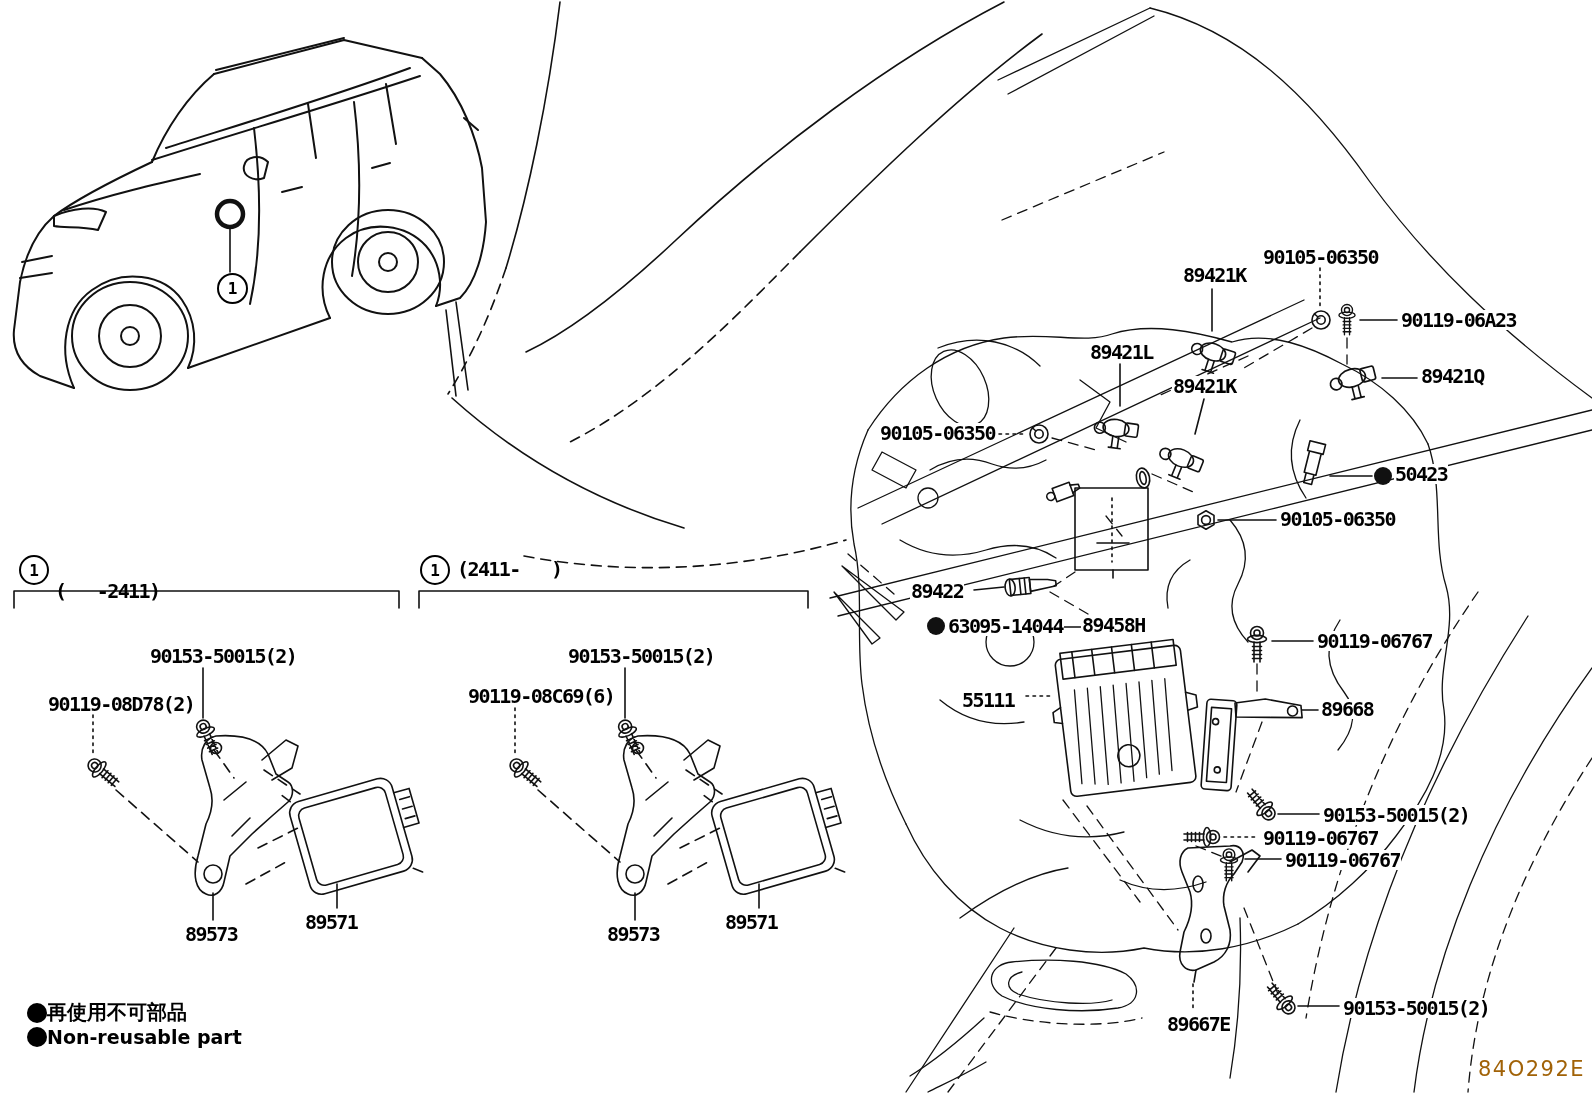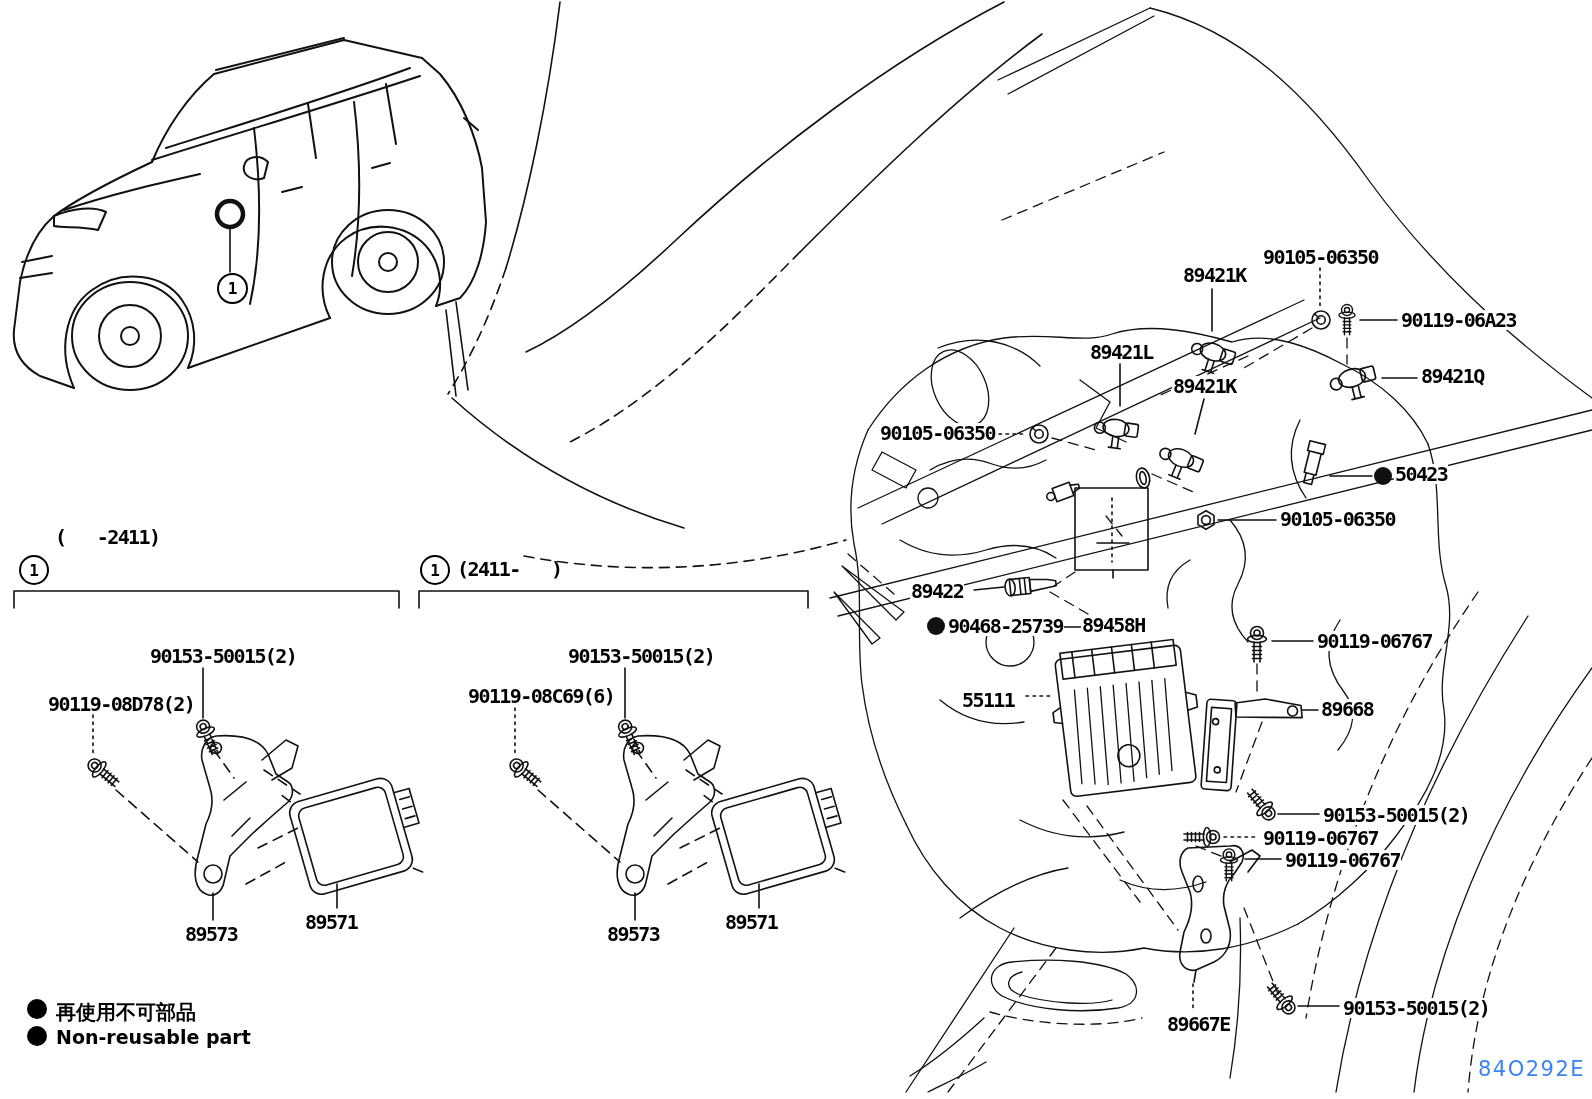--- a/index.html
+++ b/index.html
@@ -10,25 +10,25 @@
   .w2{stroke-width:2}.w13{stroke-width:1.3}
   .dsh{stroke-dasharray:10 7}
   .dot2{stroke-dasharray:2.5 4.5}
   .blk{fill:#111;stroke:none}
   .plbl{position:absolute;font:700 20px "DejaVu Sans Mono",monospace;letter-spacing:-1.6px;
         line-height:20px;background:#fff;padding:0 1px;white-space:pre}
   .callout{position:absolute;width:26px;height:26px;border:2.5px solid #000;border-radius:50%;
            background:#fff;display:flex;align-items:center;justify-content:center;
            font:700 16px "DejaVu Sans Mono",monospace}
   .range{position:absolute;font:700 20px "DejaVu Sans Mono",monospace;letter-spacing:-1.6px;white-space:pre}
-  .legend-item{position:absolute;display:flex;align-items:flex-start;gap:9px}
+  .legend-item{position:absolute;display:flex;align-items:center;}
   .dot{width:20px;height:20px;border-radius:50%;background:#000;flex:none}
   .legend-jp{font:700 20px "DejaVu Sans",sans-serif}
   .legend-en{font:700 19px "DejaVu Sans",sans-serif}
-  .code{position:absolute;font:400 21px "DejaVu Sans",sans-serif;color:#3b82f6;letter-spacing:1.5px}
+  .code{position:absolute;font:400 21px "DejaVu Sans",sans-serif;color:#a16207;letter-spacing:1.5px}
 </style>
 </head>
 <body>
 
 <div class="canvas">
 
 <svg class="art" width="1592" height="1099" viewBox="0 0 1592 1099">
   <defs>
     <g id="scr" class="s">
       <circle cx="0" cy="-7" r="6.5"></circle>
@@ -267,41 +267,41 @@
 <div class="plbl" style="left:1182px;top:265px">89421K</div>
 <div class="plbl" style="left:1400px;top:310px">90119-06A23</div>
 <div class="plbl" style="left:1089px;top:342px">89421L</div>
 <div class="plbl" style="left:1172px;top:376px">89421K</div>
 <div class="plbl" style="left:1420px;top:366px">89421Q</div>
 <div class="plbl" style="left:879px;top:423px">90105-06350</div>
 <div class="plbl" style="left:1394px;top:464px">50423</div>
 <div class="plbl" style="left:1279px;top:509px">90105-06350</div>
 <div class="plbl" style="left:910px;top:581px">89422</div>
 <div class="plbl" style="left:1081px;top:615px">89458H</div>
-<div class="plbl" style="left:947px;top:616px">90468-25739</div>
+<div class="plbl" style="left:947px;top:616px">63095-14044</div>
 <div class="plbl" style="left:1316px;top:631px">90119-06767</div>
 <div class="plbl" style="left:961px;top:690px">55111</div>
 <div class="plbl" style="left:1320px;top:699px">89668</div>
 <div class="plbl" style="left:1322px;top:805px">90153-50015(2)</div>
 <div class="plbl" style="left:1262px;top:828px">90119-06767</div>
 <div class="plbl" style="left:1284px;top:850px">90119-06767</div>
 <div class="plbl" style="left:1342px;top:998px">90153-50015(2)</div>
 <div class="plbl" style="left:1166px;top:1014px">89667E</div>
 <div class="plbl" style="left:149px;top:646px">90153-50015(2)</div>
 <div class="plbl" style="left:47px;top:694px">90119-08D78(2)</div>
 <div class="plbl" style="left:184px;top:924px">89573</div>
 <div class="plbl" style="left:304px;top:912px">89571</div>
 <div class="plbl" style="left:567px;top:646px">90153-50015(2)</div>
 <div class="plbl" style="left:467px;top:686px">90119-08C69(6)</div>
 <div class="plbl" style="left:606px;top:924px">89573</div>
 <div class="plbl" style="left:724px;top:912px">89571</div>
 
 <div class="callout" style="left:217px;top:273px;width:27px;height:27px;border-width:2px">1</div>
 <div class="callout" style="left:19px;top:555px">1</div>
-<div class="range" style="left:55px;top:525px">(   -2411)</div>
+<div class="range" style="left:55px;top:579px">(   -2411)</div>
 <div class="callout" style="left:420px;top:555px">1</div>
 <div class="range" style="left:457px;top:557px">(2411-   )</div>
 
 <div class="legend-item" style="left:27px;top:999px">
   <span class="dot"></span>
   <span class="legend-jp">再使用不可部品</span>
 </div>
 <div class="legend-item" style="left:27px;top:1026px">
   <span class="dot"></span>
   <span class="legend-en">Non-reusable part</span>

